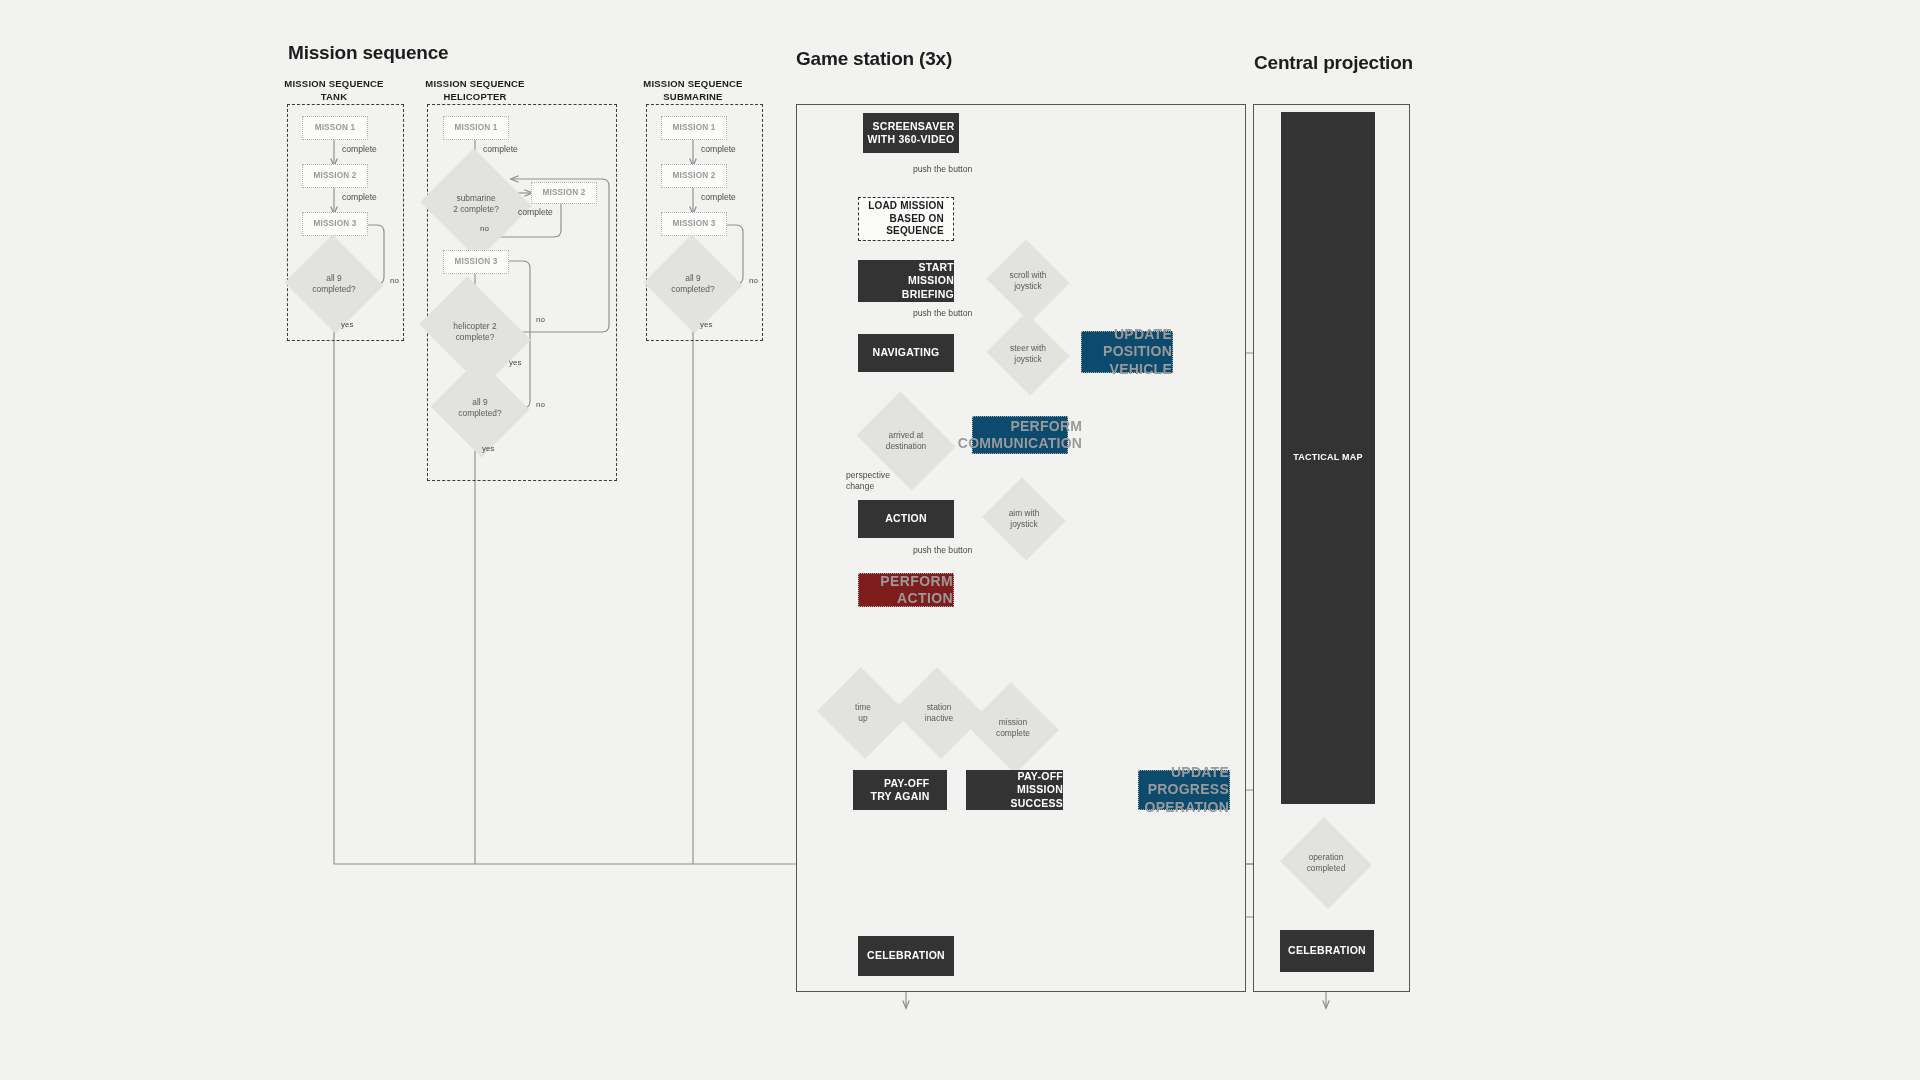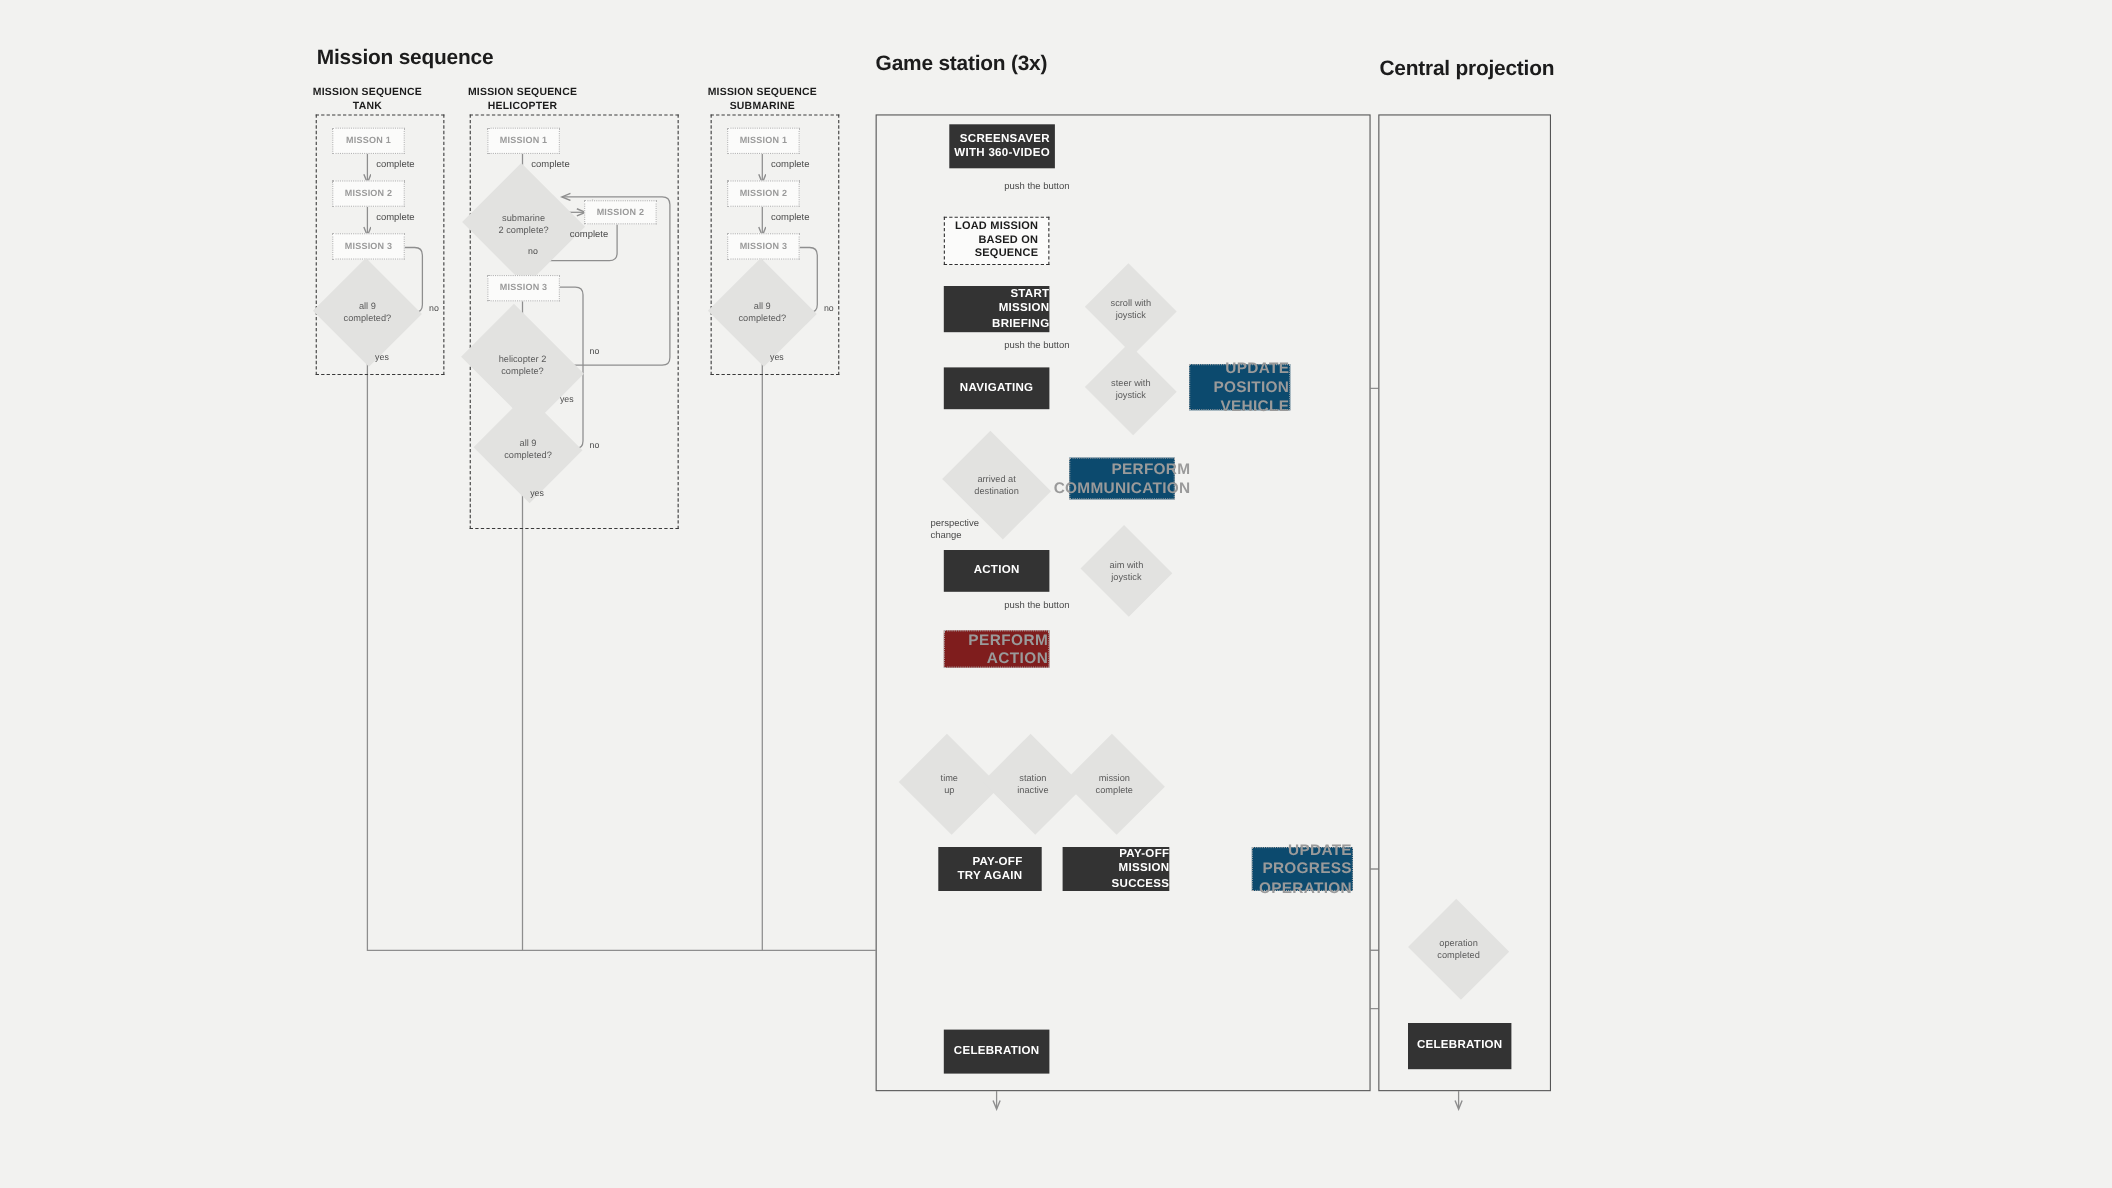--- a/index.html
+++ b/index.html
@@ -321,35 +321,36 @@
   <div class="diamond" style="left:829px;top:682px;width:68px;height:62px;">
     <div class="dshape"></div>
     <div class="dlabel">time
 up</div>
   </div>
   <div class="diamond" style="left:905px;top:682px;width:68px;height:62px;">
     <div class="dshape"></div>
     <div class="dlabel">station
 inactive</div>
   </div>
-  <div class="diamond" style="left:979px;top:682px;width:68px;height:62px;align-items:center;">
+  <div class="diamond" style="left:979px;top:697px;width:68px;height:62px;align-items:center;">
     <div class="dshape"></div>
     <div class="dlabel">mission
 complete</div>
   </div>
 
   <div class="node n-dark" style="left:853px;top:770px;width:94px;height:40px;">PAY-OFF
 TRY AGAIN</div>
   <div class="node n-dark" style="left:966px;top:770px;width:97px;height:40px;">PAY-OFF
 MISSION SUCCESS</div>
   <div class="node n-dotted-gray" style="left:1138px;top:770px;width:92px;height:40px;">UPDATE PROGRESS
 OPERATION</div>
 
   <div class="node n-dark" style="left:858px;top:936px;width:96px;height:40px;">CELEBRATION</div>
 
+  <div class="node n-dark" style="left:1281px;top:112px;width:94px;height:692px;font-size:9px;">TACTICAL MAP</div>
   <div class="diamond" style="left:1292px;top:832px;width:68px;height:62px;">
     <div class="dshape"></div>
     <div class="dlabel">operation
 completed</div>
   </div>
   <div class="node n-dark" style="left:1280px;top:930px;width:94px;height:42px;">CELEBRATION</div>
 
 
 </div>
 

